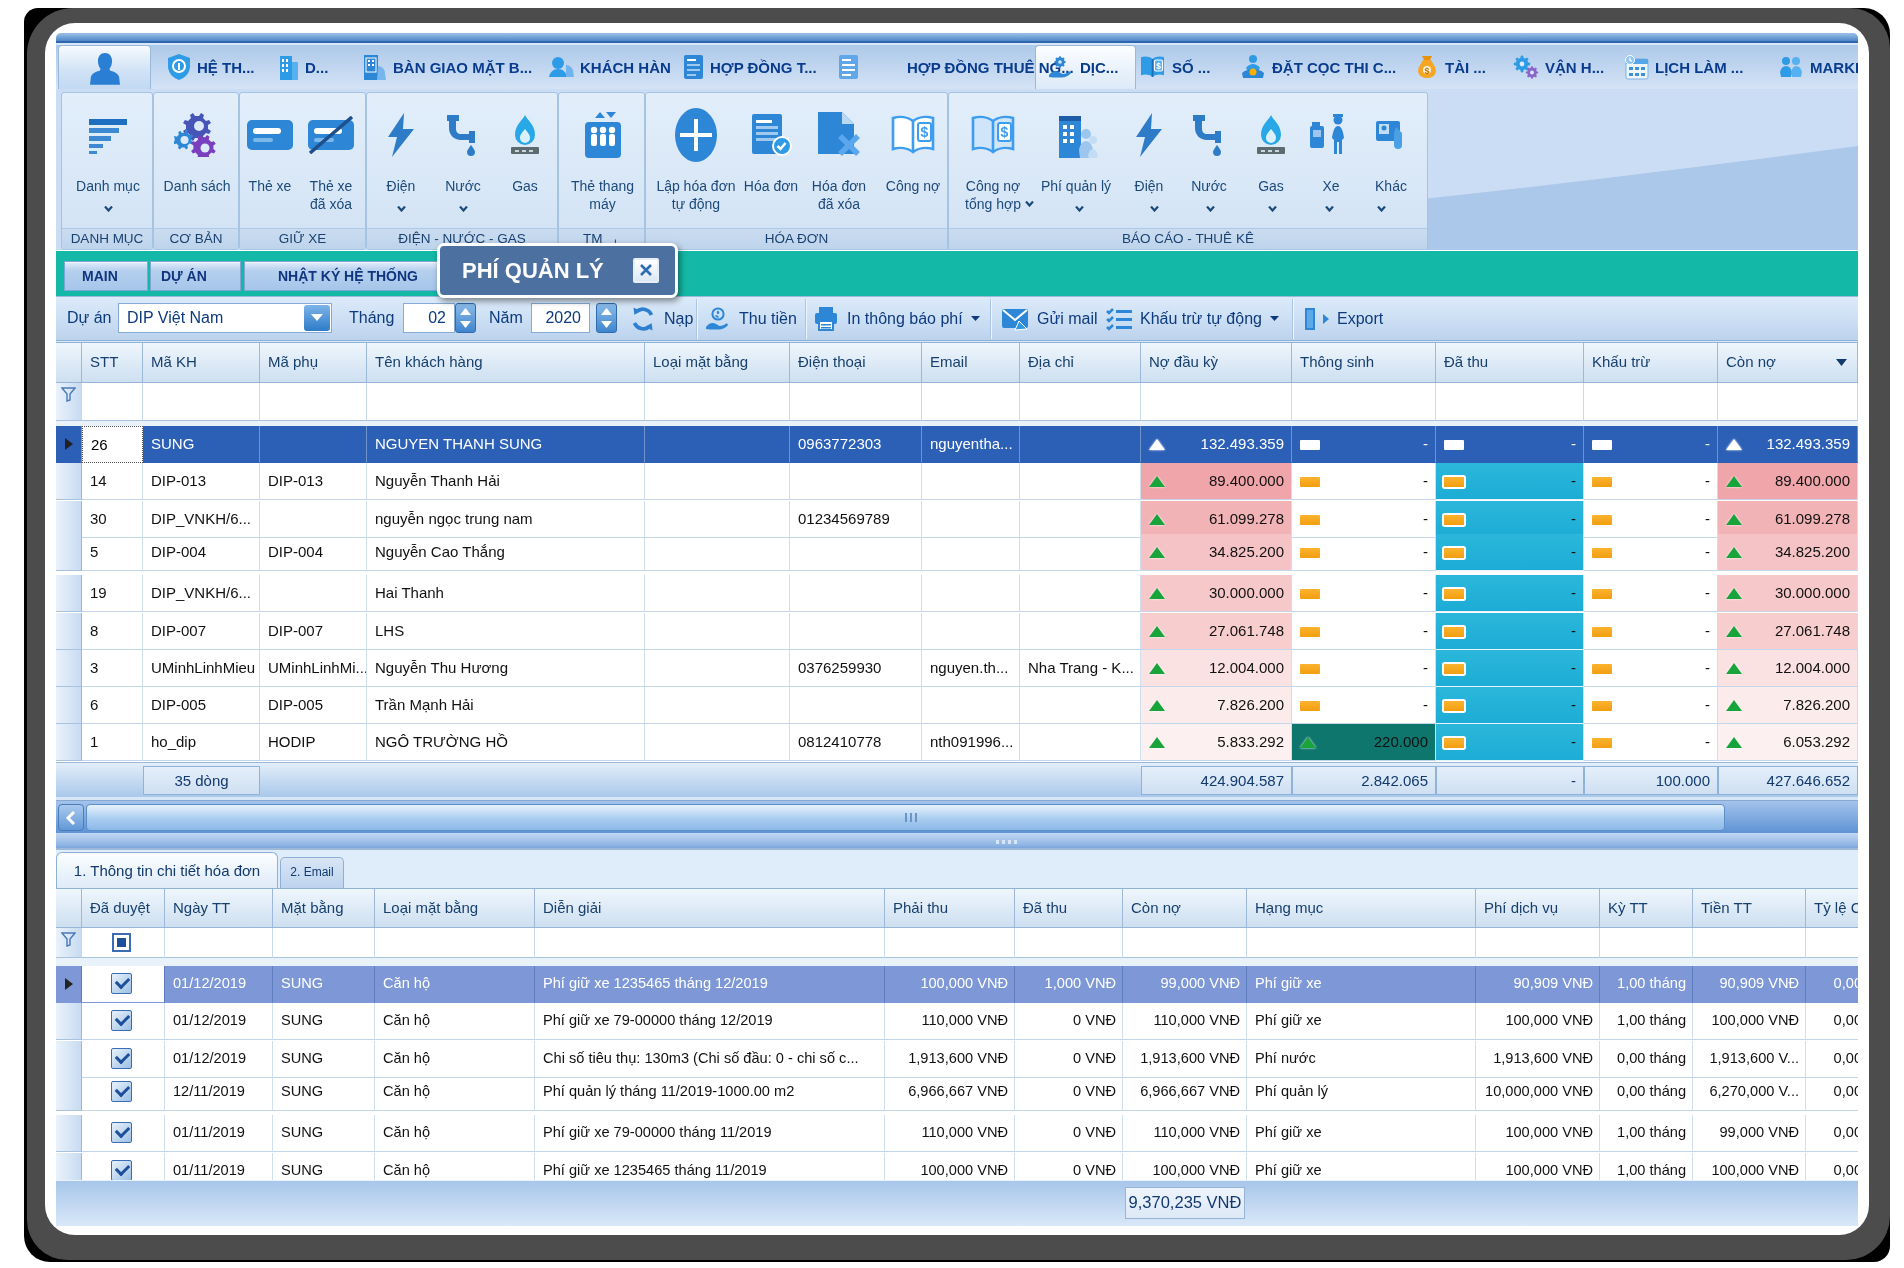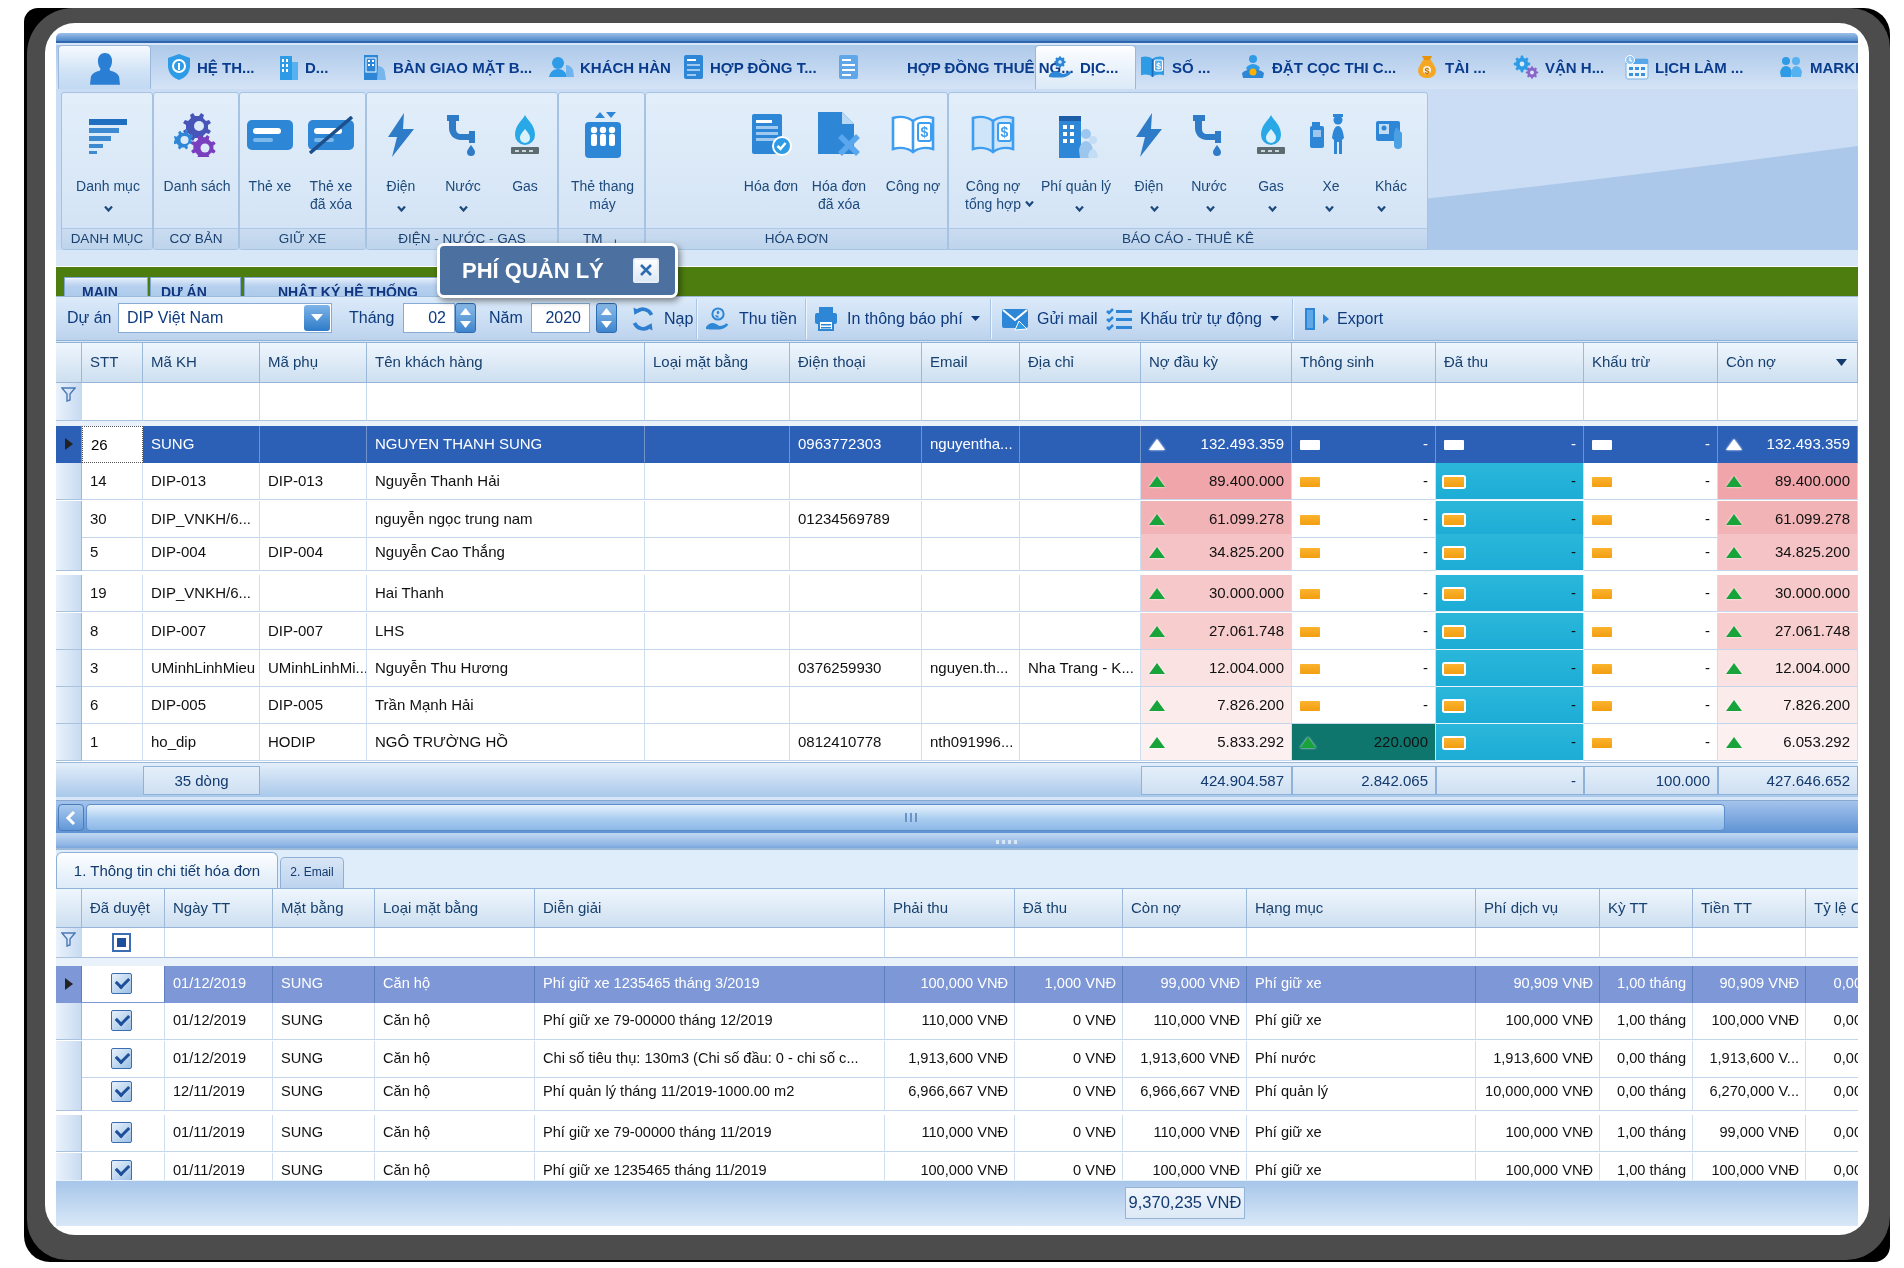--- a/index.html
+++ b/index.html
@@ -21,21 +21,21 @@
 
 #ribbon { position:absolute; left:0; top:56px; width:1802px; height:161px; background:linear-gradient(#d4e4f5,#dcebf9); }
 .rgroup { position:absolute; top:3px; height:158px; background:linear-gradient(#e2eefa,#d7e6f6 70%,#cfe1f4); border:1px solid #a6c3e2; border-radius:3px; }
 .rglabel { position:absolute; left:0; right:0; bottom:0; height:21px; background:linear-gradient(#cadcf0,#bed4ec); border-top:1px solid #aec9e6; color:#1a4170; font-size:13.5px; text-align:center; line-height:20px; border-radius:0 0 3px 3px; white-space:nowrap; }
 .rbtn { position:absolute; top:5px; height:130px; text-align:center; color:#1c4a7c; font-size:14px; }
 .rbtn .ric { position:absolute; top:14px; left:0; right:0; height:46px; display:flex; align-items:center; justify-content:center; }
 .rbtn .rlab { position:absolute; top:80px; left:0; right:0; line-height:17.5px; white-space:pre-line; }
 .chev { display:inline-block; width:9px; height:6px; }
 
 
-#docband { position:absolute; left:0; top:217px; width:1802px; height:46px; background:#4d7c0f; border-top:1px solid #fff;margin-top:16px; }
+#docband { position:absolute; left:0; top:217px; width:1802px; height:46px; background:#14b8a6; border-top:1px solid #fff; }
 .dtab { position:absolute; top:10px; height:30px; background:linear-gradient(#e2edfa,#b6d0ee 30%,#a5c6ea); border:1px solid #7fa5d2; box-shadow:inset 0 1px 0 #f0f6fd; color:#10357e; font-size:14px; font-weight:bold; display:flex; align-items:center; }
 
 
 #toolbar { position:absolute; left:0; top:263px; width:1802px; height:45px; background:linear-gradient(#dcebfa,#c3d8f0 80%,#bcd2ec); border-top:1px solid #9db9da; border-bottom:1px solid #8fb2d8; color:#0e3a7e; font-size:16px; }
 .tlab { position:absolute; top:12px; }
 .tfield { position:absolute; top:6px; height:30px; background:#fff; border:1px solid #86abd4; }
 .tsep { position:absolute; top:2px; width:2px; height:40px; background:#eef5fc; border-left:1px solid #aac4e2; }
 .titem { position:absolute; top:0; height:44px; display:flex; align-items:center; gap:8px; white-space:nowrap; }
 .cbx { position:absolute; left:29px; top:7px; width:21px; height:21px; background:linear-gradient(135deg,#e8f2fb,#9cc0e4); border:1px solid #3a6db4; border-radius:2px; }
 .cbx:after { content:""; position:absolute; left:4px; top:3px; width:10px; height:6px; border-left:3px solid #1d4f9c; border-bottom:3px solid #1d4f9c; transform:rotate(-45deg); }
@@ -382,20 +382,31 @@
                 <rect x="30" y="22" width="6" height="12" rx="2"></rect>
               </g>
             </svg>
           </div>
           <div class="rlab">Thẻ thang
 máy</div>
         </div>
       </div>
 <div class="rgroup" style="left:589px; width:303px;">
         <div class="rglabel">HÓA ĐƠN</div>
+ <div class="rbtn" style="left:6px; width:88px;">
+          <div class="ric">
+            <svg width="44" height="56" viewBox="0 0 44 56">
+              <ellipse cx="22" cy="28" rx="21" ry="27" fill="#2e86d6"></ellipse>
+              <rect x="20" y="12" width="4" height="32" fill="#fff"></rect>
+              <rect x="6" y="26" width="32" height="4" fill="#fff"></rect>
+            </svg>
+          </div>
+          <div class="rlab">Lập hóa đơn
+tự động</div>
+        </div>
  <div class="rbtn" style="left:95px; width:60px;">
           <div class="ric">
             <svg width="42" height="46" viewBox="0 0 42 46">
               <rect x="2" y="2" width="30" height="40" rx="2" fill="#2e86d6"></rect>
               <rect x="6" y="8" width="16" height="3" fill="#fff"></rect>
               <rect x="6" y="14" width="22" height="3" fill="#9fc9ef"></rect>
               <rect x="6" y="20" width="22" height="3" fill="#9fc9ef"></rect>
               <rect x="6" y="26" width="22" height="3" fill="#9fc9ef"></rect>
               <circle cx="32" cy="34" r="9" fill="#2e9be6" stroke="#fff" stroke-width="2"></circle>
               <path d="M27.5 34l3 3 5-6" stroke="#fff" stroke-width="2.5" fill="none"></path>
@@ -918,21 +929,21 @@
           <svg width="8" height="12" style="position:absolute;left:9px;top:12px;" viewBox="0 0 8 12">
             <path d="M0 0l8 6-8 6z" fill="#222"></path>
           </svg>
         </div>
   <div class="cell d1" style="background:#fff;">
           <span class="cbx"></span>
         </div>
   <div class="cell d2">01/12/2019</div>
         <div class="cell d3">SUNG</div>
         <div class="cell d4">Căn hộ</div>
-        <div class="cell d5">Phí giữ xe 1235465 tháng 3/2019</div>
+        <div class="cell d5">Phí giữ xe 1235465 tháng 12/2019</div>
   <div class="cell d6 num">100,000 VNĐ</div>
         <div class="cell d7 num">1,000 VNĐ</div>
         <div class="cell d8 num">99,000 VNĐ</div>
         <div class="cell d9">Phí giữ xe</div>
         <div class="cell d10 num">90,909 VNĐ</div>
         <div class="cell d11 num">1,00 tháng</div>
         <div class="cell d12 num">90,909 VNĐ</div>
         <div class="cell d13 num" style="border-right:none;">0,00</div>
  </div>
  <div class="row" style="top:37px;">

